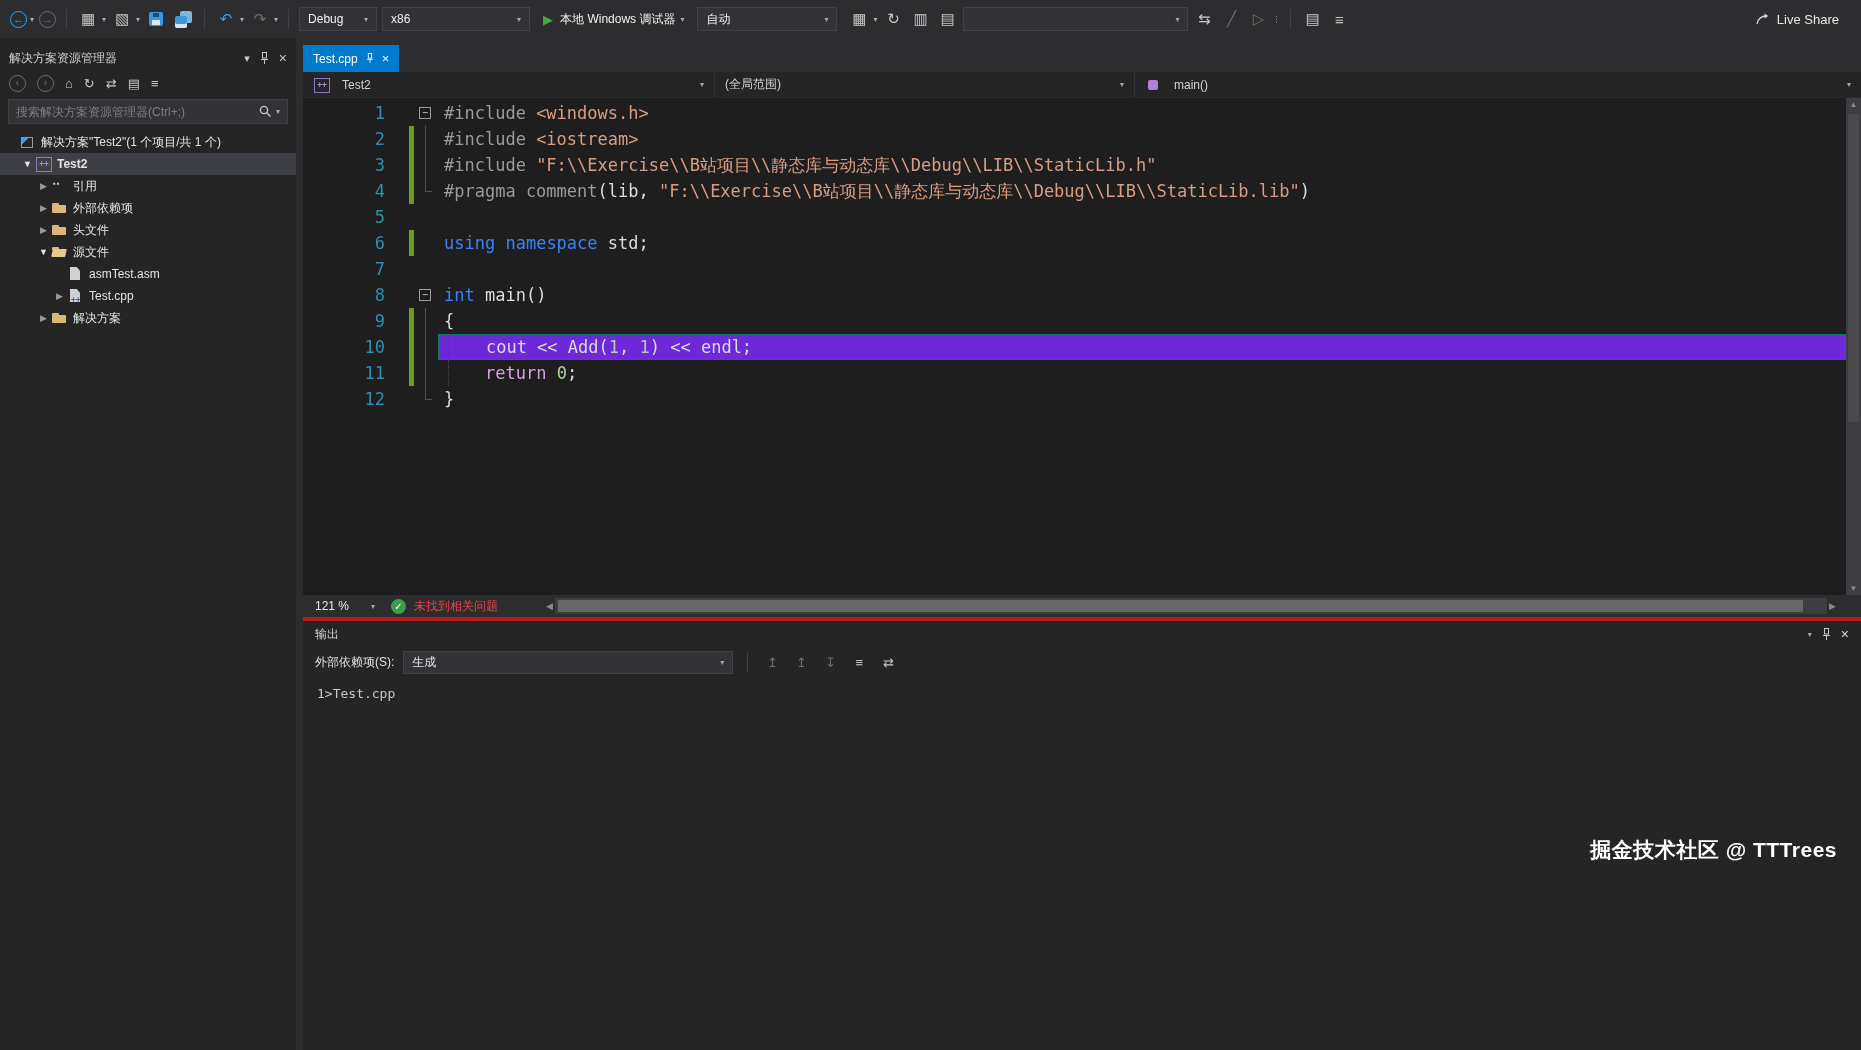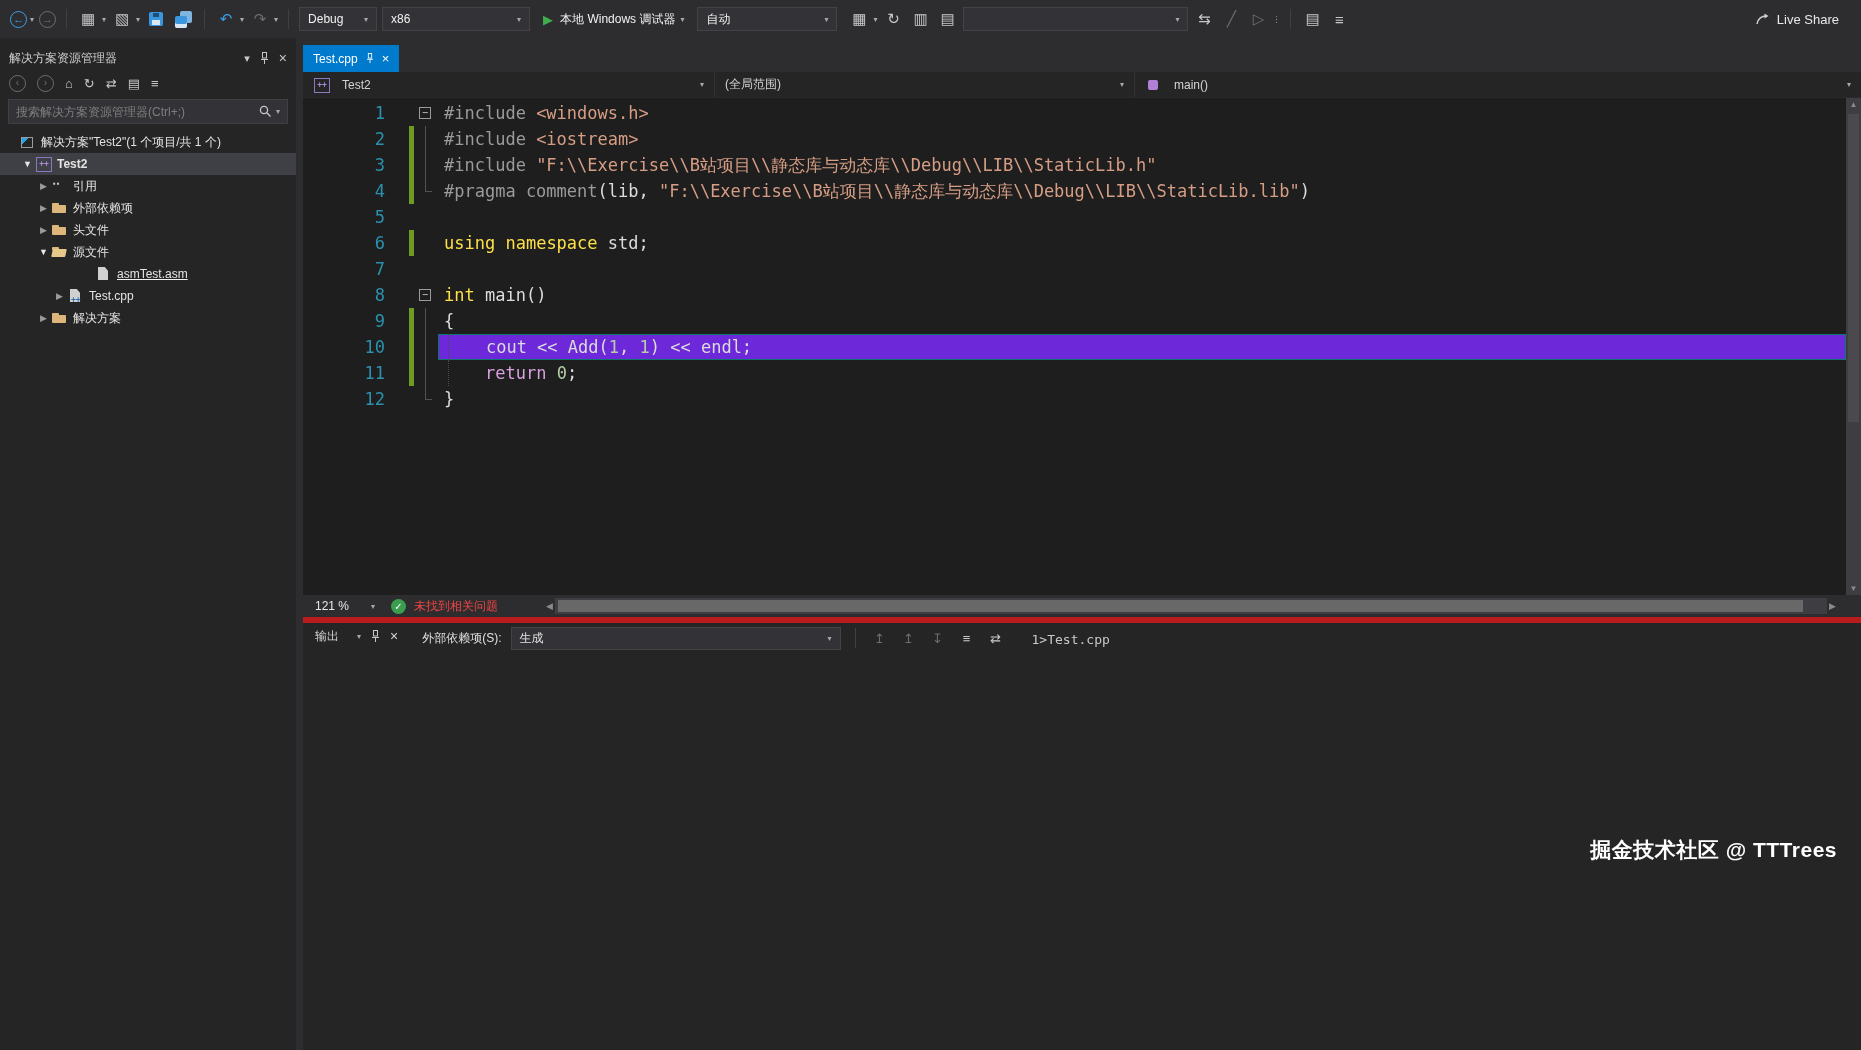--- a/index.html
+++ b/index.html
@@ -74,36 +74,36 @@
   .bar{width:5px;min-width:5px;margin-right:1px}
   .bar.on{background:#6d9b23}
   .fold{width:23px;min-width:23px;position:relative}
   .fold.line::before{content:"";position:absolute;left:10px;top:0;bottom:0;border-left:1px solid #525252}
   .fold.end::before{content:"";position:absolute;left:10px;top:0;height:13px;border-left:1px solid #525252}
   .fold.end::after{content:"";position:absolute;left:10px;top:13px;width:7px;border-top:1px solid #525252}
   .fbox{position:absolute;left:4px;top:7px;width:12px;height:12px;border:1px solid #9b9b9b;background:#1e1e1e;color:#c8c8c8;font:10px/10px "DejaVu Sans Mono",monospace;text-align:center}
   .txt{flex:1;white-space:pre;padding-left:6px;color:#dcdcdc}
   .cl.cur .txt{border:1px solid #0f766e;background:#6d28d9;line-height:24px}
   .cl.guide::before{content:"";position:absolute;left:145px;top:0;bottom:0;border-left:1px dotted #4a4a4a}
-  .tk-pp{color:#9b9b9b}.tk-str{color:#d69d85}.tk-kw{color:#fde047}.tk-num{color:#b5cea8}.tk-ctrl{color:#d8a0df}.tk-plain{color:#dcdcdc}
+  .tk-pp{color:#9b9b9b}.tk-str{color:#d69d85}.tk-kw{color:#3b82f6}.tk-num{color:#b5cea8}.tk-ctrl{color:#d8a0df}.tk-plain{color:#dcdcdc}
   .vscroll{position:absolute;right:0;top:0;bottom:0;width:15px;background:#3e3e42;display:flex;flex-direction:column;align-items:center;justify-content:space-between;padding:2px 0;font-size:8px;color:#8a8a8a}
   .vthumb{position:absolute;left:2px;right:2px;top:16px;height:62%;background:#4a4a4e}
 
   
   .estatus{height:22px;background:#2d2d30;display:flex;align-items:center;gap:8px;padding-left:4px}
   .zoom{width:76px;height:100%;display:flex;align-items:center;justify-content:space-between;padding:0 8px;color:#e8e8e8}
   .chk{width:15px;height:15px;min-width:15px;border-radius:50%;background:#3a9e4e;color:#fff;font-size:10px;display:flex;align-items:center;justify-content:center}
   .hstat{color:#ef4444;white-space:nowrap}
   .hs{flex:1;display:flex;align-items:center;height:16px;margin:0 2px 0 40px;gap:2px;font-size:9px;color:#8a8a8a}
   .htrack{flex:1;height:16px;background:#3e3e42;position:relative}
   .hthumb{position:absolute;left:3px;right:24px;top:2px;bottom:2px;background:#686868}
   .hcorner{width:15px;height:16px}
 
   
-  .output{height:433px;background:#252526;display:flex;flex-direction:row;border-top:6px solid #b91c1c}
+  .output{height:433px;background:#252526;display:flex;flex-direction:column;border-top:4px solid #b91c1c}
   .op-title{height:26px;display:flex;align-items:center;gap:10px;padding:0 12px;color:#d4d4d4}
   .op-tools{height:30px;display:flex;align-items:center;gap:9px;padding:0 12px;color:#e0e0e0}
   .op-combo{width:330px;height:23px;background:#333337;border:1px solid #434346;display:flex;align-items:center;justify-content:space-between;padding:0 8px}
   .op-ico{min-width:20px;height:22px;display:flex;align-items:center;justify-content:center;font-size:13px}
   .op-body{flex:1;padding:7px 0 0 14px;font:13px/20px "DejaVu Sans Mono",monospace;color:#c8c8c8}
   .oline{white-space:pre}
 
   .watermark{position:absolute;right:24px;top:836px;font-size:21px;font-weight:700;color:#ffffff;letter-spacing:.5px}
   svg{display:block}
 </style>
@@ -230,21 +230,21 @@
         <div class="trow" style="padding-left: 36px;">
           <span class="arrow right">▶</span>
           <span class="ic ic-folder"></span>
           <span class="tlabel">头文件</span>
         </div>
         <div class="trow" style="padding-left: 36px;">
           <span class="arrow down">▼</span>
           <span class="ic ic-folder-open"></span>
           <span class="tlabel">源文件</span>
         </div>
-        <div class="trow" style="padding-left: 80px; text-decoration: underline;">
+        <div class="trow" style="padding-left: 52px;">
           <span class="arrow none"></span>
           <span class="ic ic-file"></span>
           <span class="tlabel">asmTest.asm</span>
         </div>
         <div class="trow" style="padding-left: 52px;">
           <span class="arrow right">▶</span>
           <span class="ic ic-cpp"></span>
           <span class="tlabel">Test.cpp</span>
         </div>
         <div class="trow" style="padding-left: 36px;">

